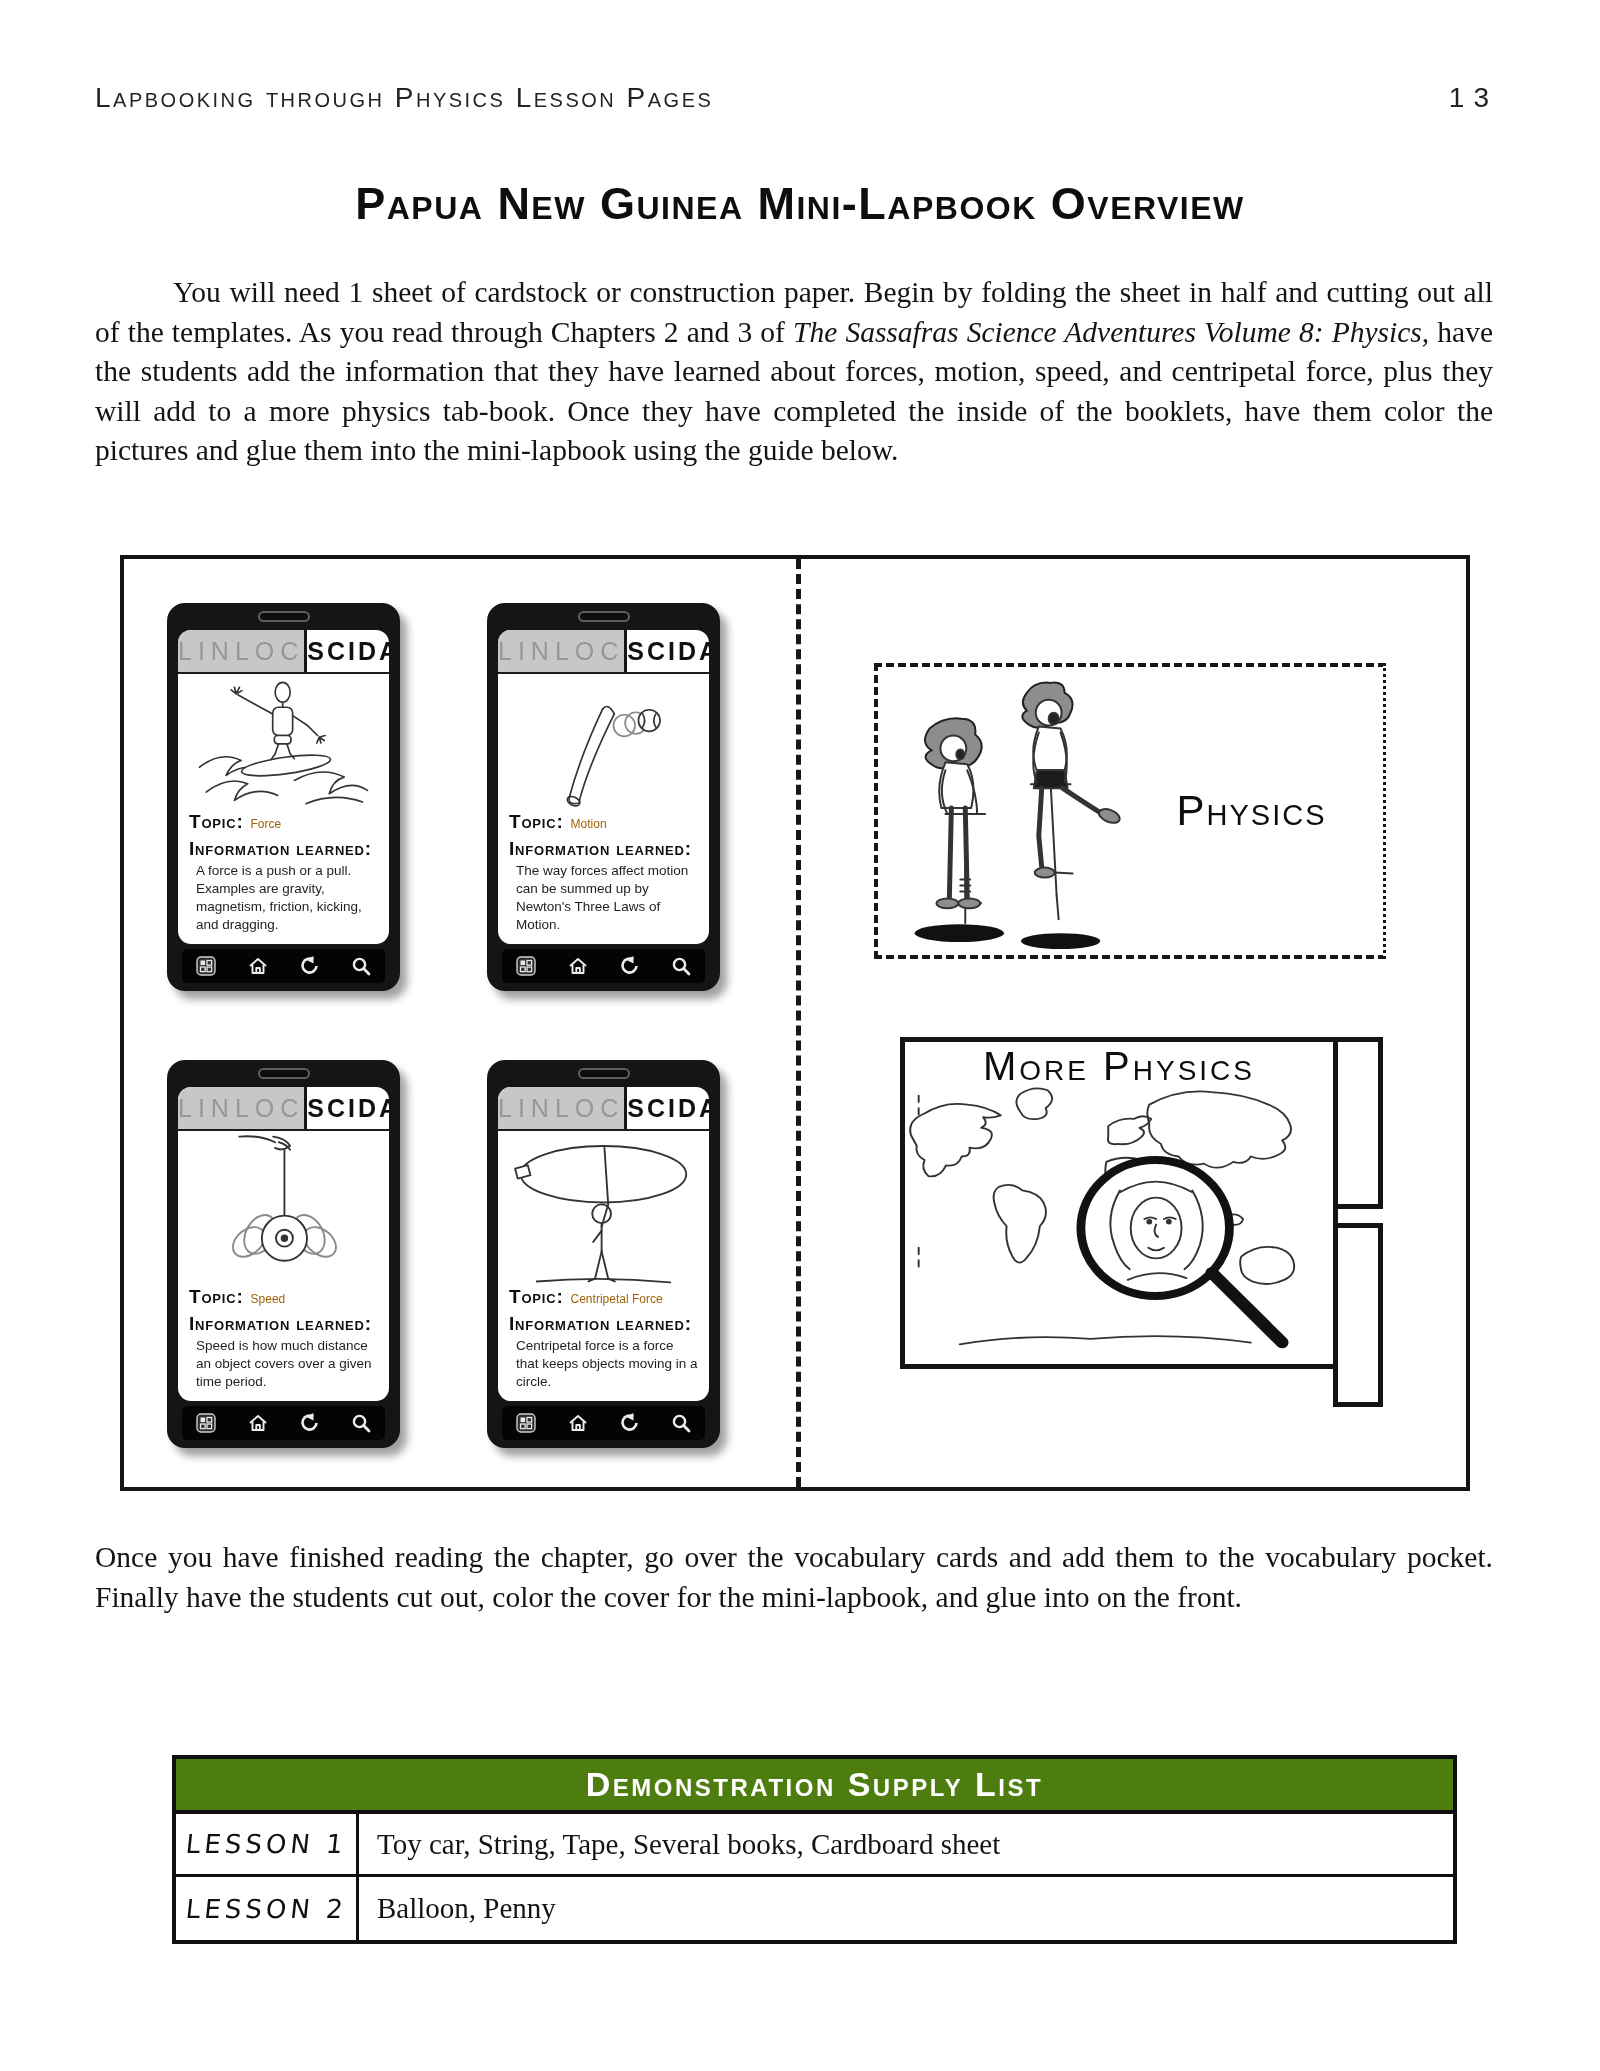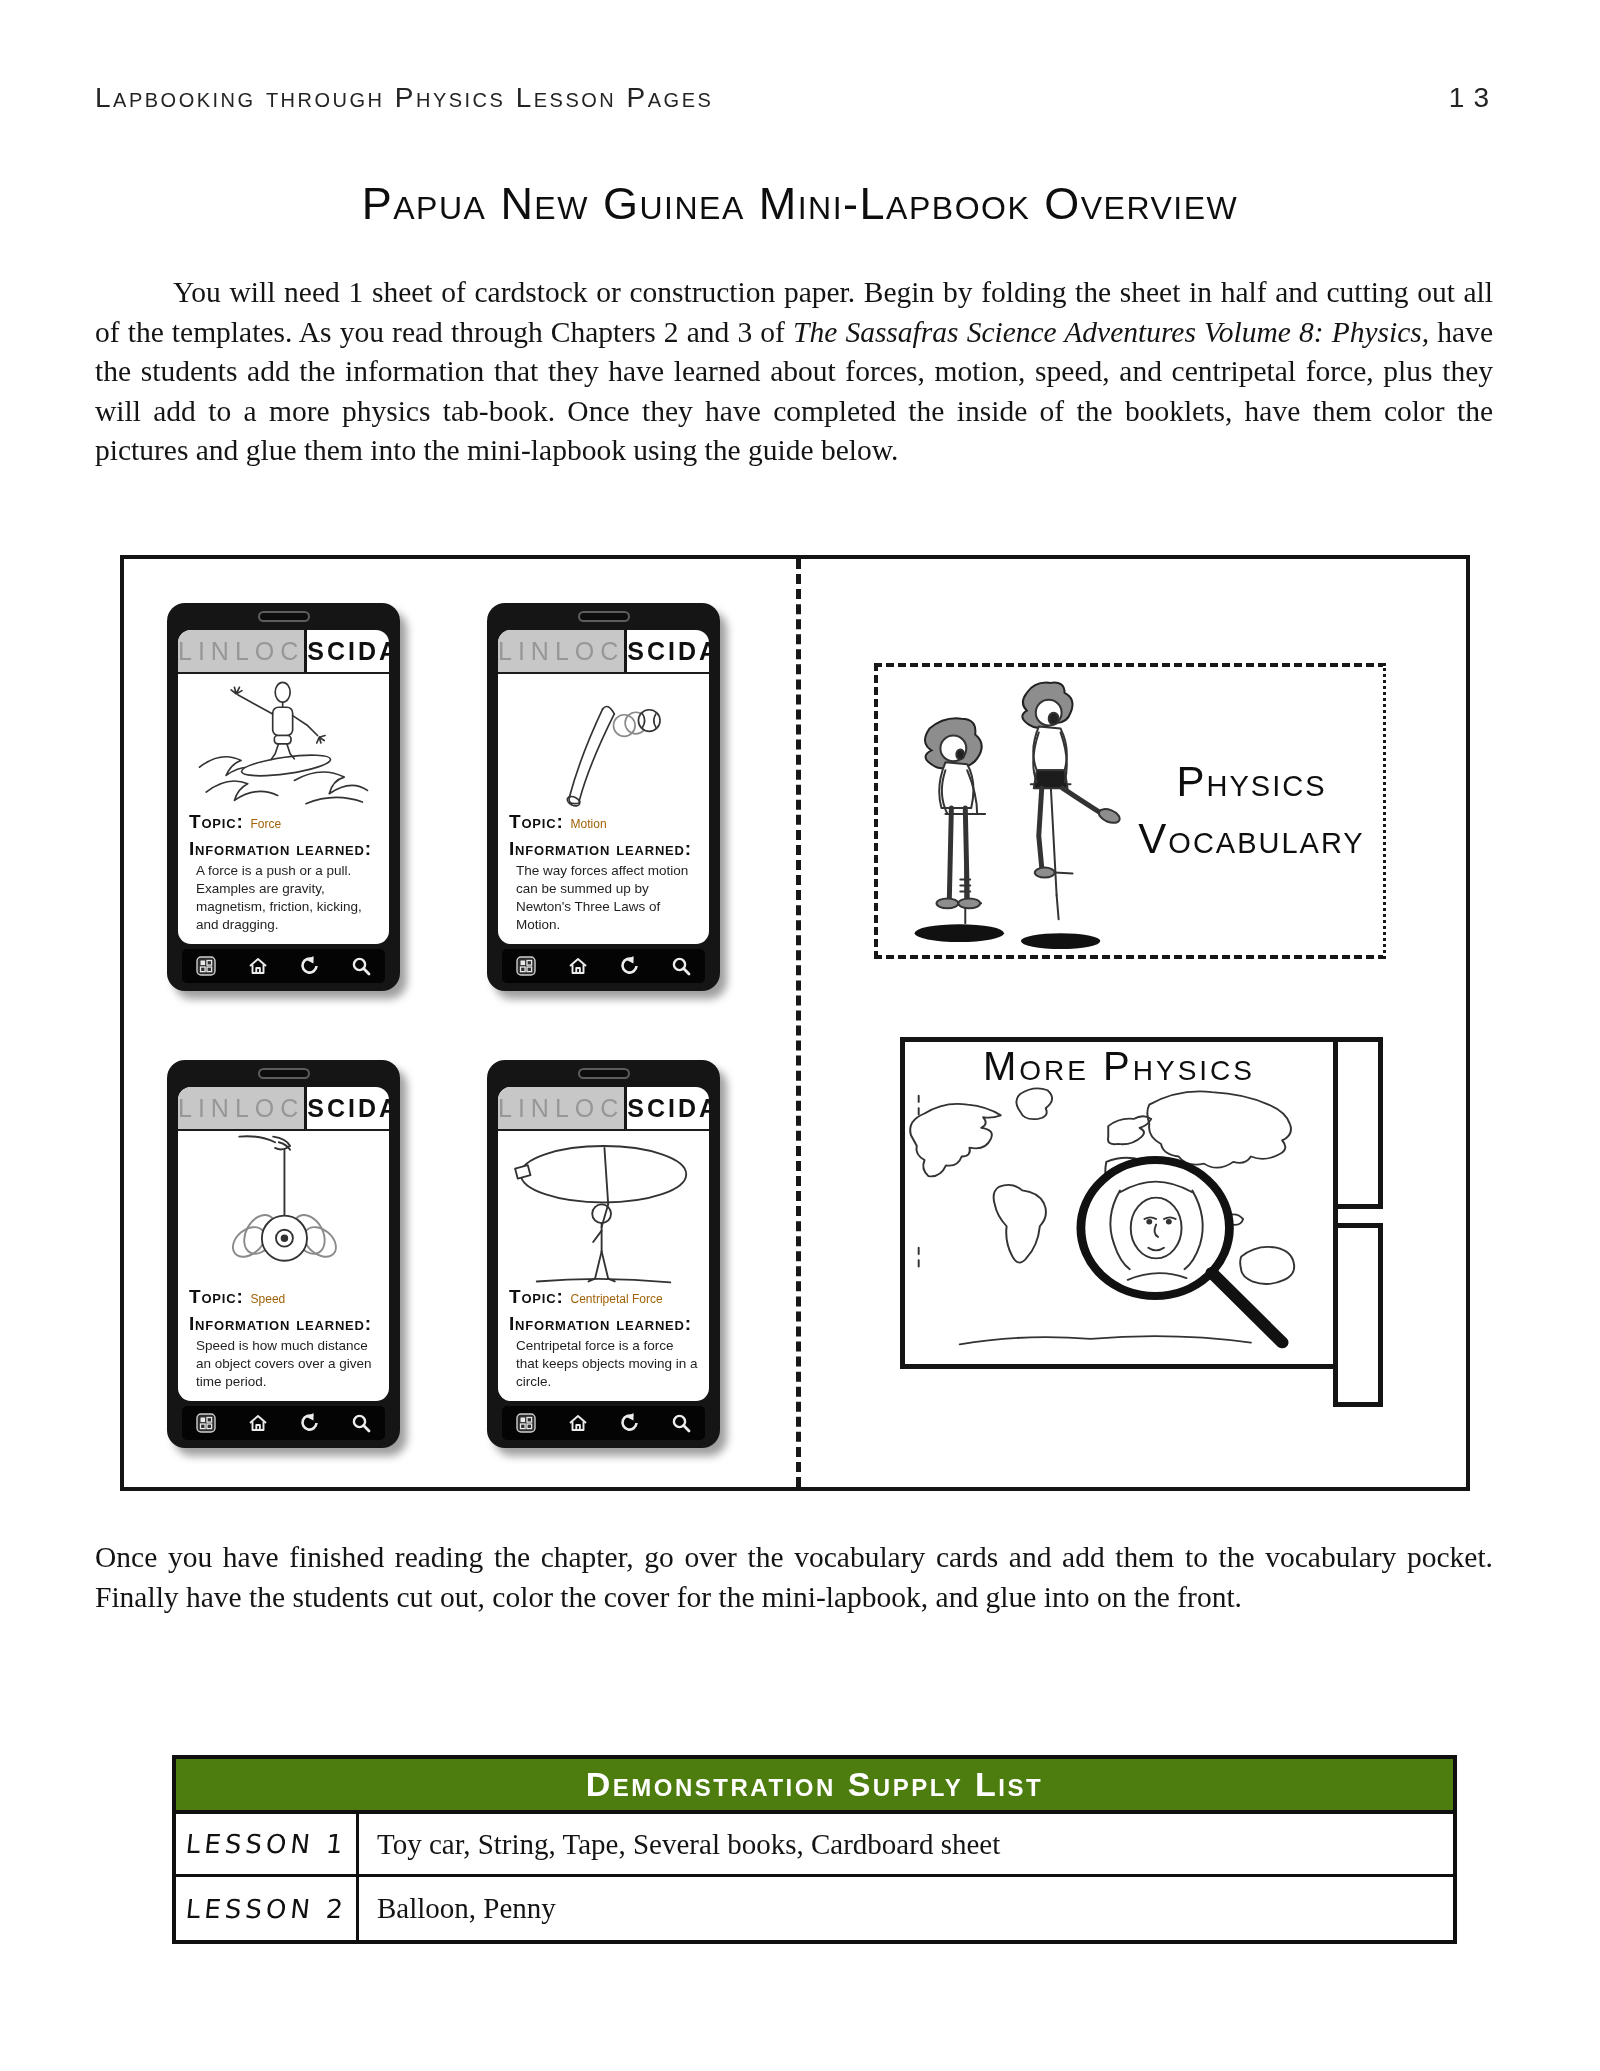--- a/index.html
+++ b/index.html
@@ -14,21 +14,21 @@
     position:absolute; top:82px; left:95px; right:102px;
     display:flex; justify-content:space-between; align-items:baseline;
     font-family:"Liberation Sans", sans-serif; font-variant:small-caps;
     font-size:28px; letter-spacing:2.5px; color:#242424;
   }
   .page-number { letter-spacing:9px; font-size:28px; }
   
   .doc-title {
     position:absolute; top:178px; left:0; width:100%; text-align:center;
     font-family:"Liberation Sans", sans-serif; font-variant:small-caps;
-    font-weight:400; font-size:45px; letter-spacing:1.5px; color:#0e0e0e;
+    font-weight:700; font-size:45px; letter-spacing:1.5px; color:#0e0e0e;
   }
   
   .body-copy {
     font-size:29.5px; line-height:39.5px; text-align:justify; color:#141414;
   }
   .intro   { position:absolute; top:273px;  left:95px; width:1398px; text-indent:78px; }
   .closing { position:absolute; top:1538px; left:95px; width:1398px; }
   .italic  { font-style:italic; }
   
   .diagram {
@@ -463,21 +463,20 @@
             <path d="M182 66 Q192 94 186 116"></path>
             <path d="M163 122 L160 170 L163 202" stroke-width="5"></path>
             <path d="M184 122 Q208 138 224 148" stroke-width="5"></path>
             <ellipse cx="166" cy="207" rx="10" ry="5" fill="#8d8d8d"></ellipse>
             <ellipse cx="231" cy="150" rx="11" ry="6" fill="#8d8d8d" transform="rotate(22 231 150)"></ellipse>
           </g>
         </svg>
       </div>
       <div class="vocab-label">
         <div>Physics</div>
-        <div>Vocabulary</div>
       </div>
     </div>
 
     <div class="more">
       <div class="more-title">More Physics</div>
       <div class="more-map">
         <svg viewBox="0 0 438 360" preserveAspectRatio="none">
           <g class="sketch">
             <path d="M14 60 v26 M14 230 v26" stroke-dasharray="7 7"></path>
             <path d="M118 58 q14 -10 28 -4 q10 10 -2 20 q4 10 -8 12 q-14 2 -18 -8 q-8 -12 0 -20 Z"></path>

